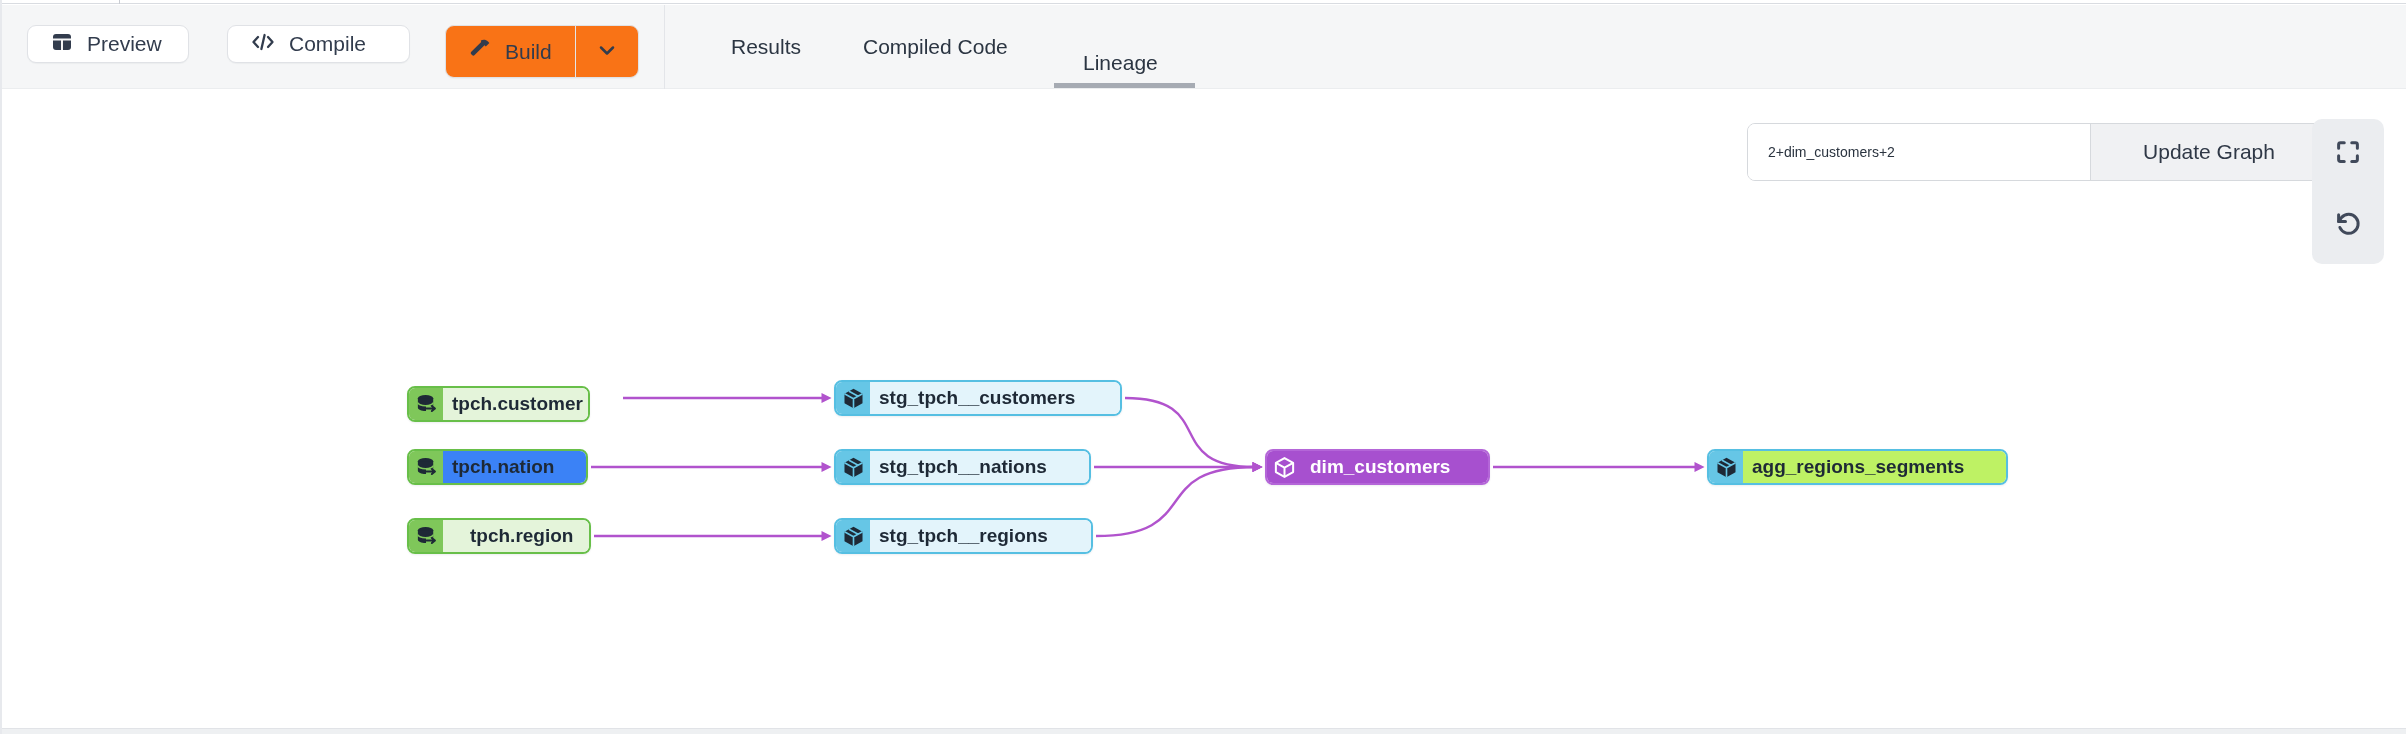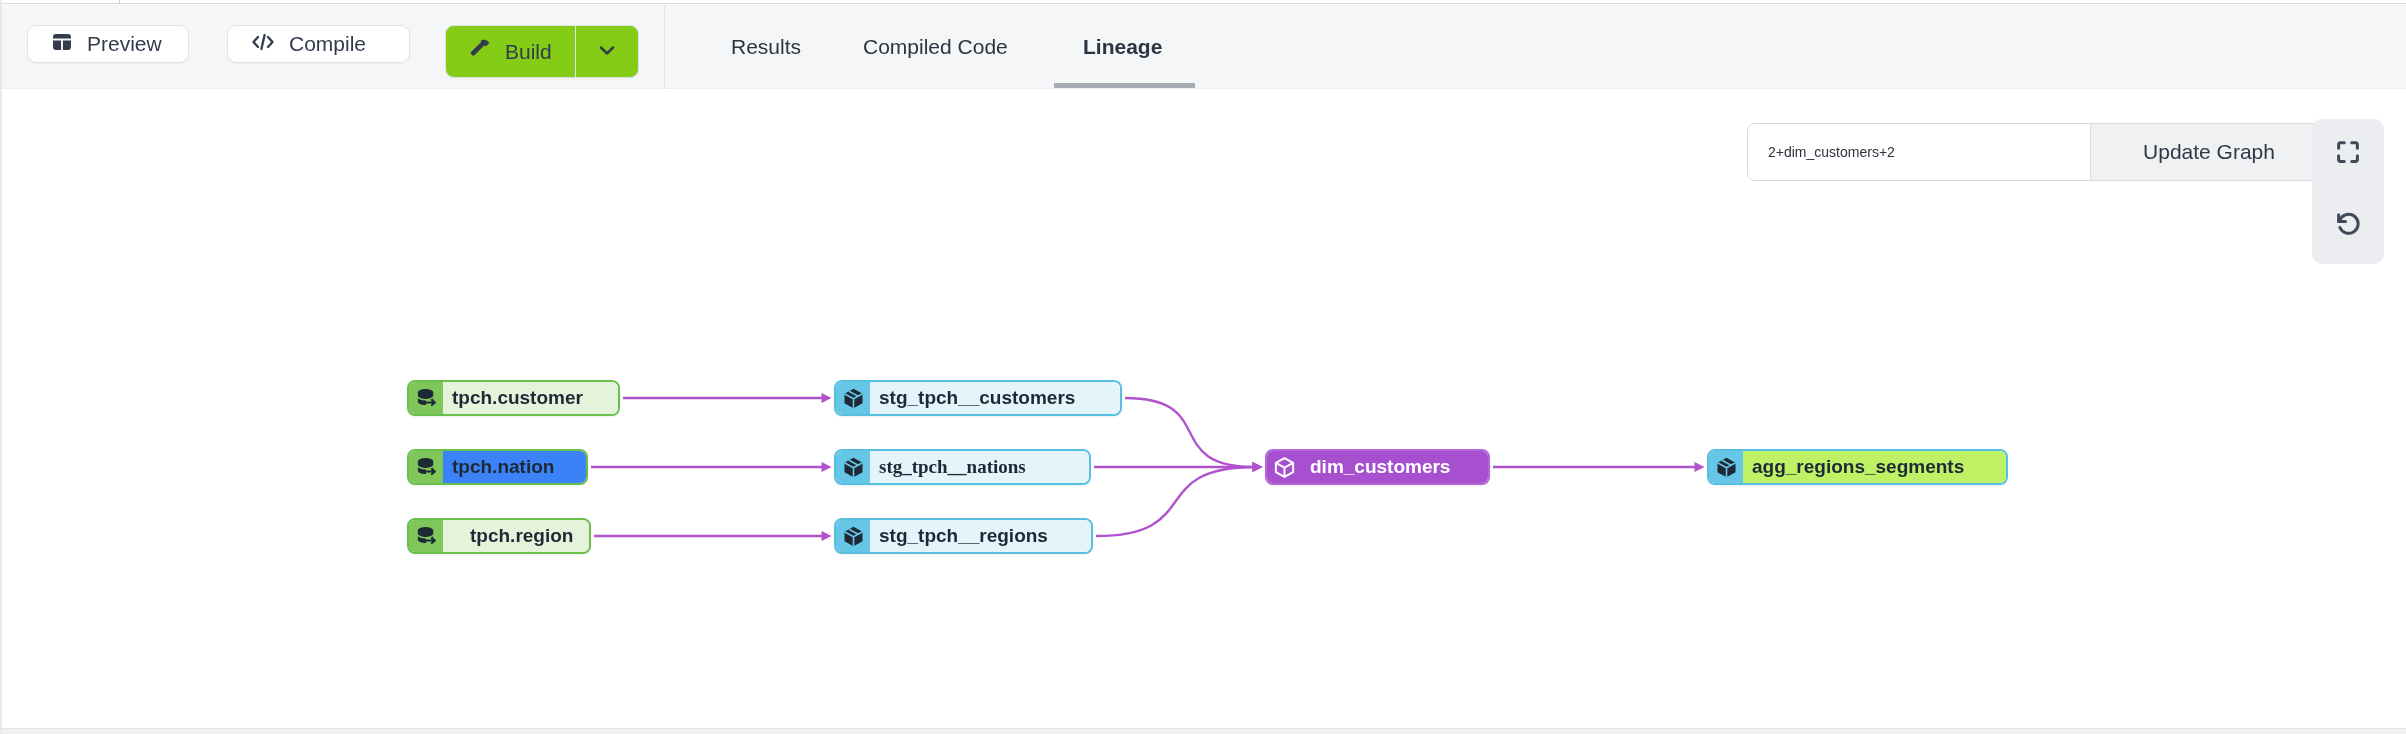--- a/index.html
+++ b/index.html
@@ -20,33 +20,33 @@
   .tb-btn {
     position:absolute; top:20px; height:38px; background:#ffffff;
     border:1px solid #e0e2e6; border-radius:9px; display:flex; align-items:center;
     gap:13px; padding:0 22px; cursor:pointer; color:#323c4d;
     font-size:21px; box-shadow:0 1px 1px rgba(30,40,60,.04);
   }
   .tb-btn .lbl { white-space:nowrap; }
   #btn-preview { left:25px;  width:162px; }
   #btn-compile { left:225px; width:183px; }
   #btn-build-group { position:absolute; top:20px; left:443px; width:194px; height:53px;
-    background:#84cc16; border:1px solid #e0e2e6; border-radius:9px; display:flex;
+    background:#f97316; border:1px solid #e0e2e6; border-radius:9px; display:flex;
     box-shadow:0 1px 1px rgba(30,40,60,.04); }
   #btn-build { flex:0 0 129px; display:flex; align-items:center; gap:13px;
     padding:0 0 0 22px; font-size:21px; color:#323c4d; cursor:pointer; }
   #btn-build-caret { flex:1; display:flex; align-items:center; justify-content:center;
     border-left:1px solid #e4e6e9; cursor:pointer; }
   #tb-sep { position:absolute; left:662px; top:0; width:1px; height:84px; background:#e3e5e9; }
 
   .tab { position:absolute; top:0; height:84px; display:flex; align-items:center;
     font-size:21px; color:#2b3542; cursor:pointer; white-space:nowrap; }
   #tab-results  { left:729px; }
   #tab-compiled { left:861px; }
-  #tab-lineage  { left:1081px; font-weight:700; }
+  #tab-lineage  { left:1081px; font-weight:400;margin-top:16px; }
   #tab-underline { position:absolute; left:1052px; bottom:0; width:141px; height:5px;
     background:#a6abb3; }
 
   
   #canvas { position:absolute; left:0; top:90px; width:2406px; height:638px; background:#ffffff; }
   #edges { position:absolute; left:0; top:0; }
 
   
   #selector-group { position:absolute; left:1745px; top:33px; height:58px; display:flex;
     border:1px solid #d6d9dd; border-radius:8px; overflow:hidden; background:#ffffff; }
@@ -145,21 +145,21 @@
           <path d="M 589 377 L 822 377" fill="none" stroke="#b153cd" stroke-width="2.4" marker-end="url(#arrow)"></path>
           <path d="M 592 446 L 822 446" fill="none" stroke="#b153cd" stroke-width="2.4" marker-end="url(#arrow)"></path>
           <path d="M 1123 308 C 1218 308, 1158 377, 1253 377" fill="none" stroke="#b153cd" stroke-width="2.4" marker-end="url(#arrow)"></path>
           <path d="M 1092 377 L 1253 377" fill="none" stroke="#b153cd" stroke-width="2.4" marker-end="url(#arrow)"></path>
           <path d="M 1094 446 C 1203.5 446, 1143.5 377, 1253 377" fill="none" stroke="#b153cd" stroke-width="2.4" marker-end="url(#arrow)"></path>
           <path d="M 1491 377 L 1695 377" fill="none" stroke="#b153cd" stroke-width="2.4" marker-end="url(#arrow)"></path>
         </g>
     </svg>
 
     <div id="node-layer">
-        <div class="node" style="left: 405px; top: 290px; width: 213px; border-color: rgb(104, 191, 73);">
+        <div class="node" style="left: 405px; top: 296px; width: 183px; border-color: rgb(104, 191, 73);">
           <div class="icon-cell" style="background: rgb(127, 199, 90);">
             <svg width="23" height="23" viewBox="0 0 24 24">
       <ellipse cx="11" cy="5.6" rx="8" ry="3.4" fill="#1e2936"></ellipse>
       <path d="M3 5.6 V15.4 C3 17.3 6.6 18.8 11 18.8 C15.4 18.8 19 17.3 19 15.4 V5.6 Z" fill="#1e2936"></path>
       <path d="M3 9.8 C3 11.7 6.6 13.2 11 13.2 C15.4 13.2 19 11.7 19 9.8" stroke="#7fc75a" stroke-width="1.6" fill="none"></path>
       <path d="M11.5 16.2 H22" stroke="#7fc75a" stroke-width="6"></path>
       <path d="M12 16.2 H20.4 M17.6 13.6 L20.8 16.2 L17.6 18.8" stroke="#1e2936" stroke-width="2.1" fill="none" stroke-linecap="round" stroke-linejoin="round"></path>
     </svg>
           </div>
           <div class="label-cell" style="background: rgb(228, 244, 218);">tpch.customer</div>
@@ -190,21 +190,21 @@
         </div>
         <div class="node" style="left: 832px; top: 290px; width: 288px; border-color: rgb(86, 191, 226);">
           <div class="icon-cell" style="background: rgb(102, 198, 230);">
             <svg width="23" height="23" viewBox="0 0 24 24">
       <path d="M12 1.8 L21.4 7.1 V16.9 L12 22.2 L2.6 16.9 V7.1 Z" fill="#1e2936"></path>
       <path d="M2.6 7.1 L12 12.3 L21.4 7.1 M12 12.3 V22.2 M7.3 4.4 L16.8 9.7" stroke="#66c6e6" stroke-width="1.7" fill="none" stroke-linejoin="round"></path>
     </svg>
           </div>
           <div class="label-cell" style="background: rgb(227, 244, 251);">stg_tpch__customers</div>
         </div>
-        <div class="node" style="left: 832px; top: 359px; width: 257px; border-color: rgb(86, 191, 226); font-family: Liberation Serif, serif;">
+        <div class="node" style="left: 832px; top: 359px; width: 257px; border-color: rgb(86, 191, 226);">
           <div class="icon-cell" style="background: rgb(102, 198, 230);">
             <svg width="23" height="23" viewBox="0 0 24 24">
       <path d="M12 1.8 L21.4 7.1 V16.9 L12 22.2 L2.6 16.9 V7.1 Z" fill="#1e2936"></path>
       <path d="M2.6 7.1 L12 12.3 L21.4 7.1 M12 12.3 V22.2 M7.3 4.4 L16.8 9.7" stroke="#66c6e6" stroke-width="1.7" fill="none" stroke-linejoin="round"></path>
     </svg>
           </div>
           <div class="label-cell" style="background: rgb(227, 244, 251);">stg_tpch__nations</div>
         </div>
         <div class="node" style="left: 832px; top: 428px; width: 259px; border-color: rgb(86, 191, 226);">
           <div class="icon-cell" style="background: rgb(102, 198, 230);">

